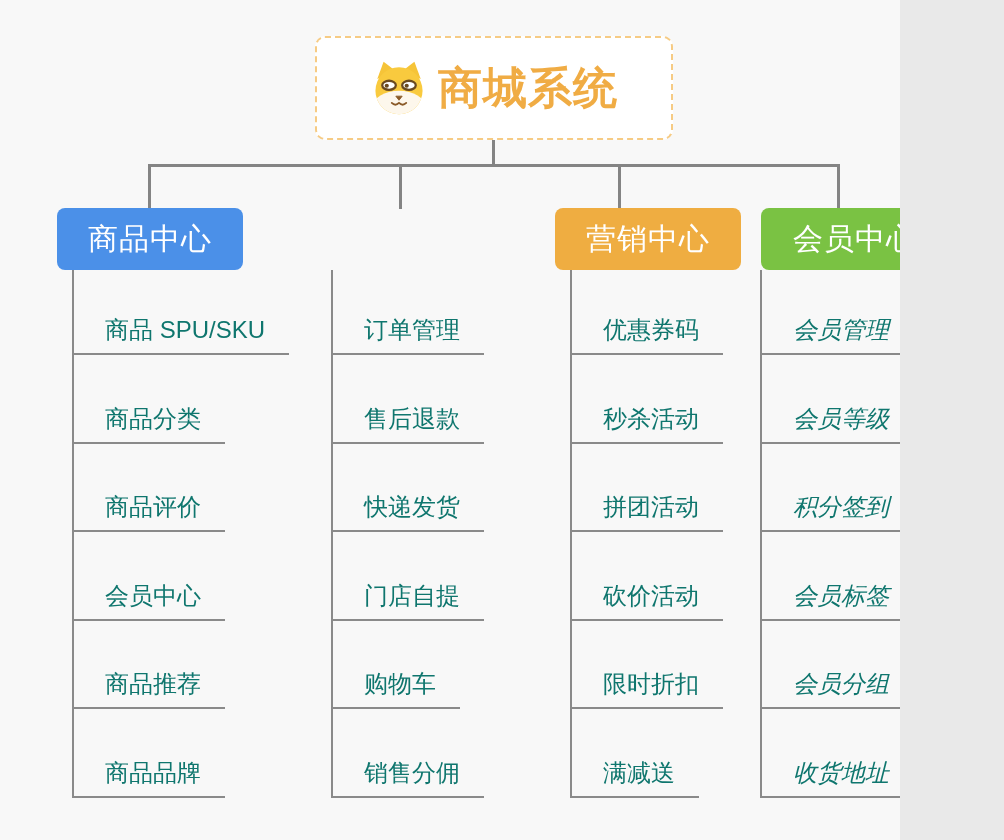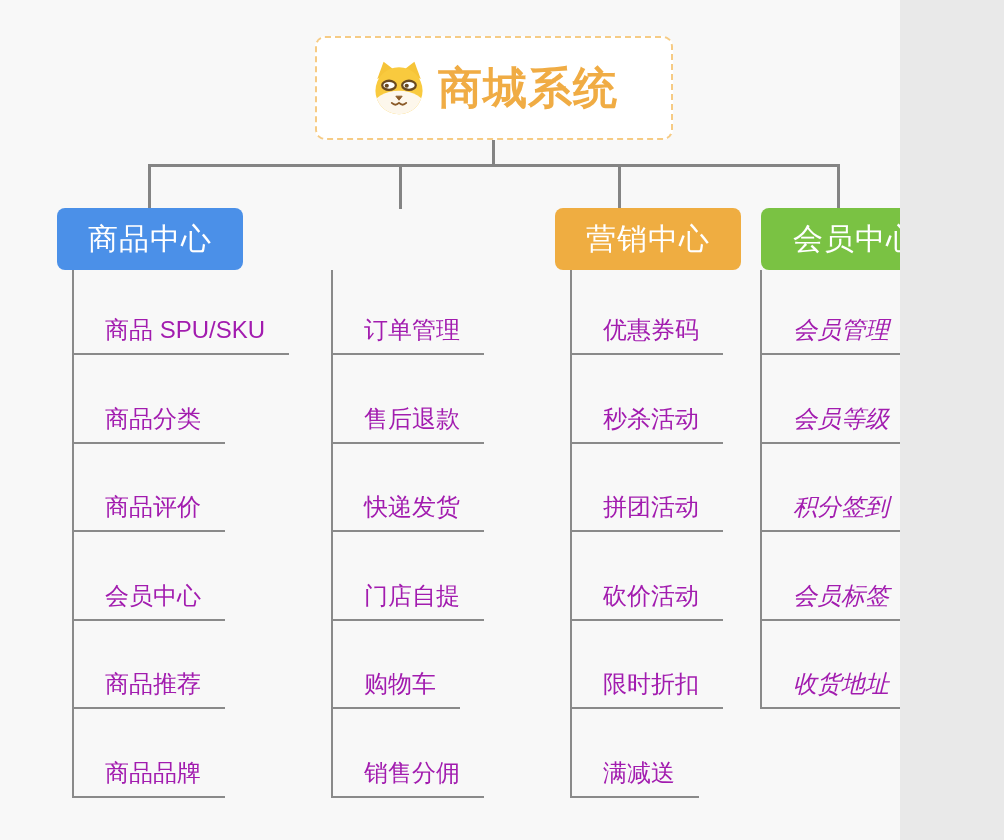--- a/index.html
+++ b/index.html
@@ -78,21 +78,21 @@
     height:88.5px;
     display:flex;
     align-items:flex-end;
   }
   .leaf-slot:first-child{height:85px;}
   .leaf{
     width:max-content;
     padding:0 24px 8px 31px;
     border-bottom:2px solid #8a8a8a;
     font-size:24px;
-    color:#a21caf;
+    color:#0f766e;
     white-space:nowrap;
     line-height:1.2;
   }
 </style>
 </head>
 <body>
 
 <div class="canvas">
 
   <div class="root-node">
@@ -205,17 +205,20 @@
     <div class="leaf-slot">
         <div class="leaf">会员等级</div>
       </div>
     <div class="leaf-slot">
         <div class="leaf">积分签到</div>
       </div>
     <div class="leaf-slot">
         <div class="leaf">会员标签</div>
       </div>
     <div class="leaf-slot">
+        <div class="leaf">会员分组</div>
+      </div>
+    <div class="leaf-slot">
         <div class="leaf">收货地址</div>
       </div>
   </div>
 
 </div>
 
 </body></html>

